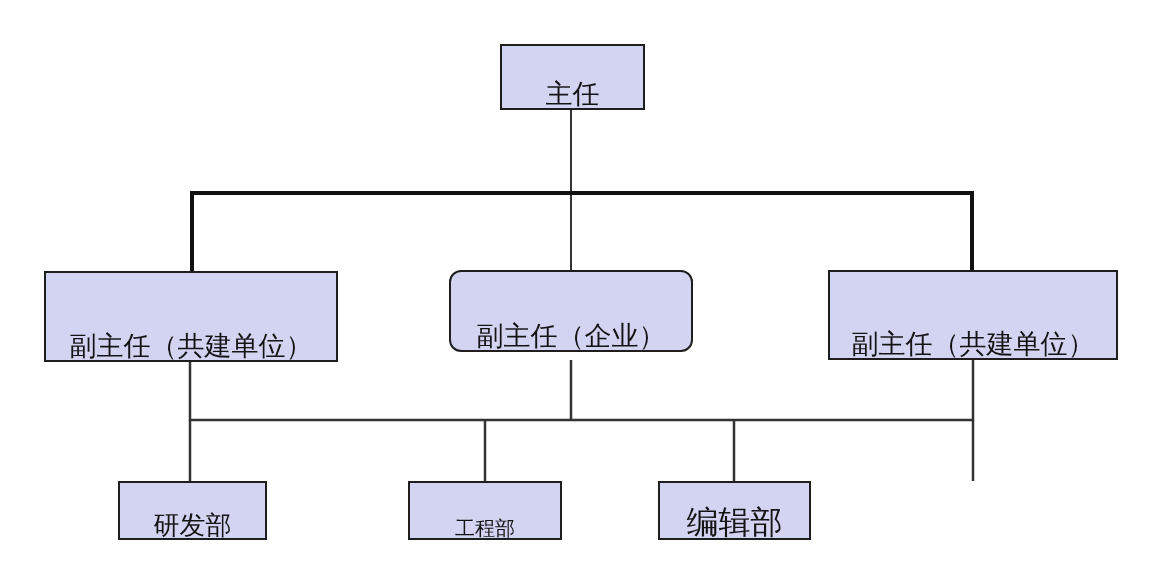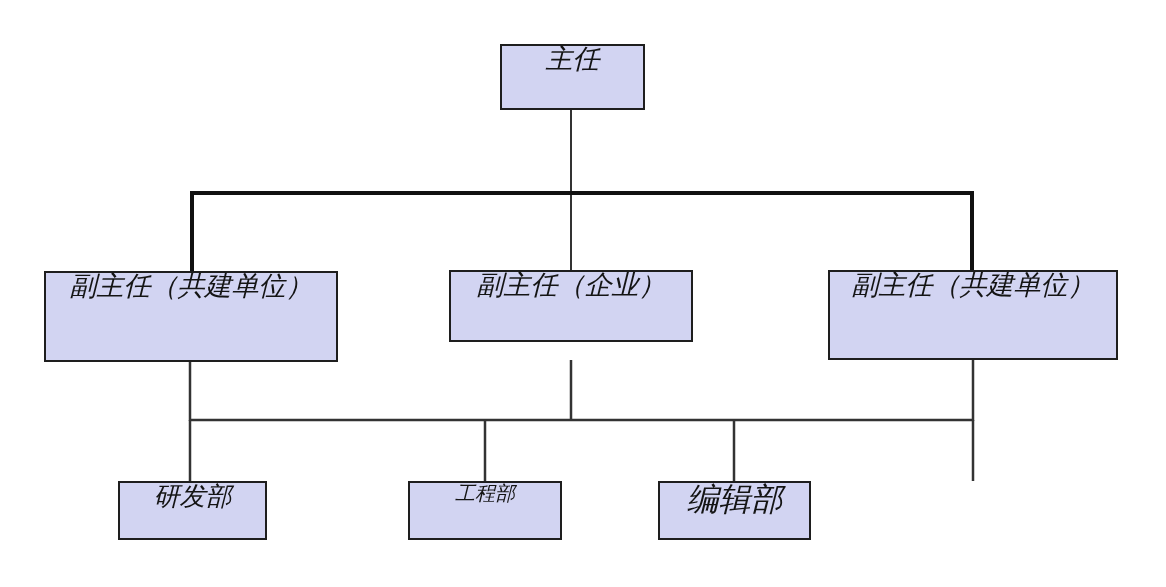--- a/index.html
+++ b/index.html
@@ -18,35 +18,34 @@
   .connectors {
     position: absolute;
     left: 0;
     top: 0;
     width: 1166px;
     height: 587px;
   }
   .node {
     position: absolute;
     display: flex;
-    align-items: flex-start;
+    align-items: flex-end;
     justify-content: center;
     box-sizing: border-box;
     background: var(--node-fill, #d2d4f2);
     border: 2px solid var(--node-border, #1e1e1e);
     color: var(--text, #141414);
     font-size: 27px;
     line-height: 1;
     white-space: nowrap;
     text-align: center;
-    font-style: italic;
   }
   .n-root { left: 500px; top: 44px;  width: 145px; height: 66px; }
   .n-d1   { left: 44px;  top: 271px; width: 294px; height: 91px; }
-  .n-d2   { left: 449px; top: 270px; width: 244px; height: 72px; }
+  .n-d2   { left: 449px; top: 270px; width: 244px; height: 82px; border-radius: 12px; }
   .n-d3   { left: 828px; top: 270px; width: 290px; height: 90px; }
   .n-b1   { left: 118px; top: 481px; width: 149px; height: 59px; font-size: 26px; }
   .n-b2   { left: 408px; top: 481px; width: 154px; height: 59px; font-size: 20px; }
   .n-b3   { left: 658px; top: 481px; width: 153px; height: 59px; font-size: 32px; }
   .n-b4   { left: 897px; top: 480px; width: 153px; height: 60px; font-size: 26px; }
 </style>
 </head>
 <body>
 
 <div class="canvas">

